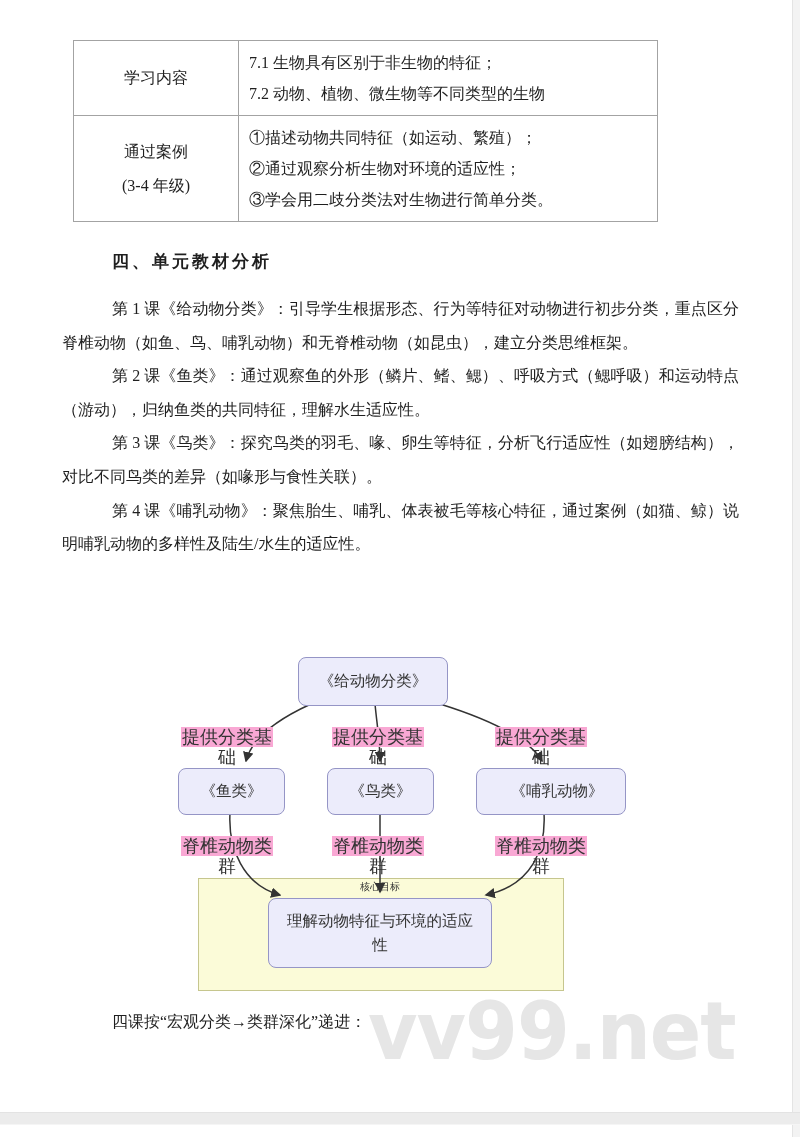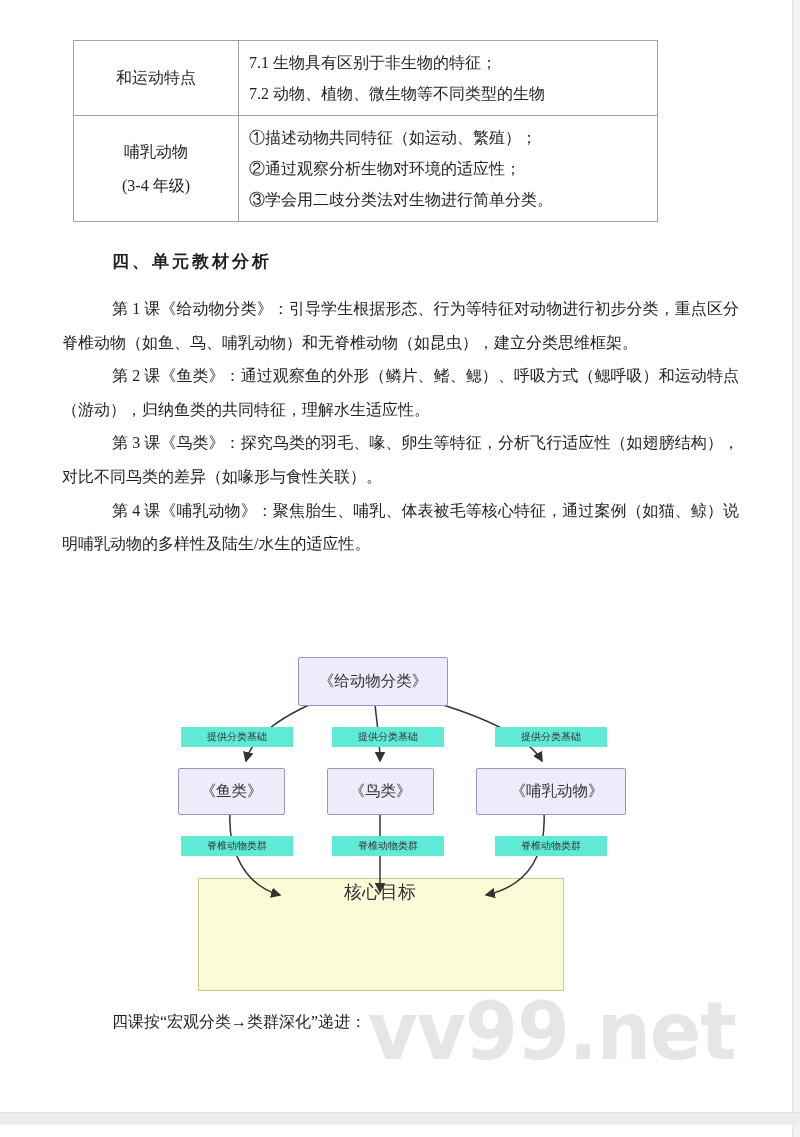--- a/index.html
+++ b/index.html
@@ -37,65 +37,65 @@
   
   .watermark{position:absolute;left:368px;top:984px;z-index:1;
     font-family:"DejaVu Sans","Liberation Sans",sans-serif;
     font-weight:bold;font-size:76px;color:#e6e6e6;letter-spacing:-1px;
     transform:scaleY(1.05);transform-origin:top left;}
   
   .flowchart{position:absolute;left:0;top:640px;width:800px;height:370px;
     font-family:"Liberation Sans","DejaVu Sans",sans-serif;color:#333;}
   .flowchart svg{position:absolute;left:0;top:0;z-index:2;}
   .fc-node{position:absolute;z-index:3;display:flex;align-items:center;justify-content:center;
-    background:#ececfb;border:1px solid #9595c6;border-radius:2px;
+    background:#ececfb;border:1px solid #9595c6;border-radius:8px;
     font-size:15.5px;text-align:center;}
   .node-root{left:298px;top:17px;width:148px;height:47px;}
   .node-fish{left:178px;top:128px;width:105px;height:45px;}
   .node-bird{left:327px;top:128px;width:105px;height:45px;}
   .node-mammal{left:476px;top:128px;width:136px;height:45px;padding-left:12px;}
-  .fc-edge-label{position:absolute;z-index:3;width:112px;height:20px;line-height:20px;
-    background:#5eead4;color:#333;font-size:10px;text-align:center;}
+  .fc-edge-label{position:absolute;z-index:3;width:92px;height:20px;line-height:20px;
+    background:#f9a8d4;color:#333;font-size:18px;text-align:center;}
   .lbl-t1{left:181px;top:87px;}
   .lbl-t2{left:332px;top:87px;}
   .lbl-t3{left:495px;top:87px;}
   .lbl-b1{left:181px;top:196px;}
   .lbl-b2{left:332px;top:196px;}
   .lbl-b3{left:495px;top:196px;}
   .cluster{position:absolute;left:198px;top:238px;width:364px;height:111px;z-index:1;
     background:#fbfbd8;border:1px solid #c6c68e;}
   .cluster-title{position:absolute;left:198px;top:240px;width:364px;z-index:1;
-    text-align:center;font-size:18px;color:#333;}
+    text-align:center;font-size:10px;color:#333;}
   .node-goal{left:268px;top:258px;width:224px;height:70px;padding:0 16px;
     box-sizing:border-box;line-height:24px;}
 </style>
 </head>
 <body>
 
 <div class="page">
 
   <table class="info-table">
     <tbody>
         <tr class="row-1">
       <td class="col-head">
         <div class="head-lines">
-          <div>和运动特点</div>
+          <div>学习内容</div>
         </div>
       </td>
       <td class="col-body">
         <div class="cell-lines">
           <div>7.1 生物具有区别于非生物的特征；</div>
           <div>7.2 动物、植物、微生物等不同类型的生物</div>
         </div>
       </td>
     </tr>
     <tr class="row-2">
       <td class="col-head">
         <div class="head-lines">
-          <div>哺乳动物</div>
+          <div>通过案例</div>
           <div>(3-4 年级)</div>
         </div>
       </td>
       <td class="col-body">
         <div class="cell-lines">
           <div>①描述动物共同特征（如运动、繁殖）；</div>
           <div>②通过观察分析生物对环境的适应性；</div>
           <div>③学会用二歧分类法对生物进行简单分类。</div>
         </div>
       </td>
@@ -139,20 +139,21 @@
     <div class="fc-edge-label lbl-t3">提供分类基础</div>
 
     <div class="fc-node node-fish">《鱼类》</div>
     <div class="fc-node node-bird">《鸟类》</div>
     <div class="fc-node node-mammal">《哺乳动物》</div>
 
     <div class="fc-edge-label lbl-b1">脊椎动物类群</div>
     <div class="fc-edge-label lbl-b2">脊椎动物类群</div>
     <div class="fc-edge-label lbl-b3">脊椎动物类群</div>
 
+    <div class="fc-node node-goal">理解动物特征与环境的适应性</div>
   </div>
 
   <div class="watermark">vv99.net</div>
 
   <div class="closing-line">
     <p>四课按“宏观分类→类群深化”递进：</p>
   </div>
 
   <div class="right-edge"></div>
   <div class="bottom-band"></div>

